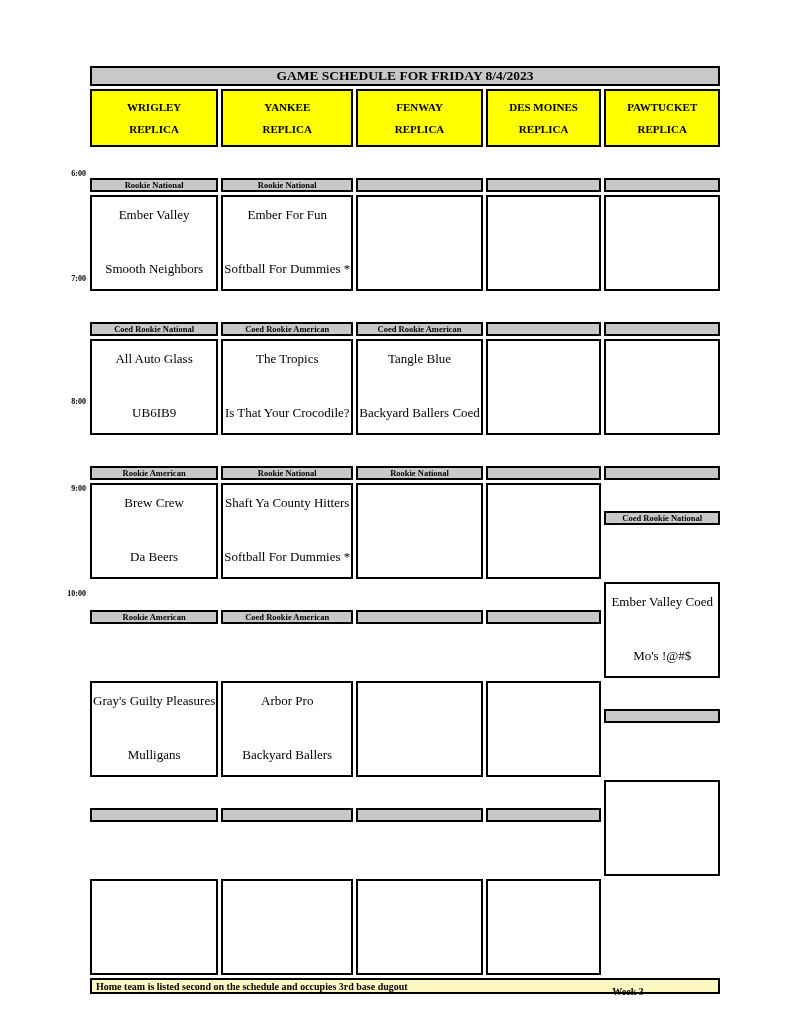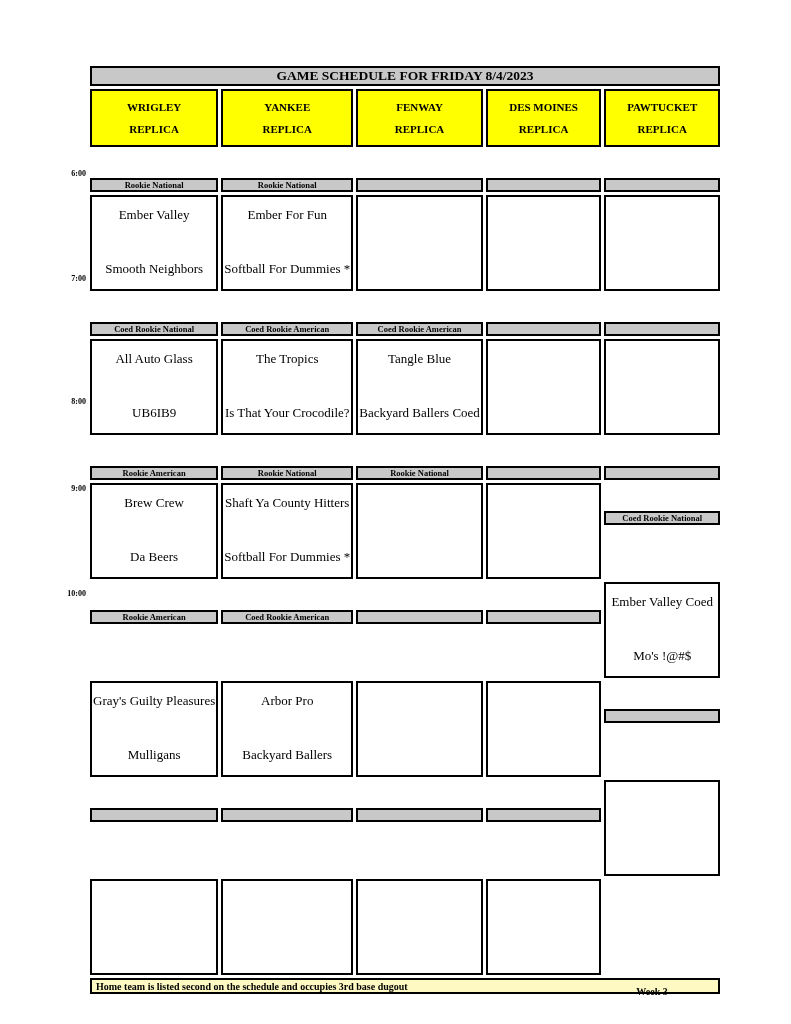--- a/index.html
+++ b/index.html
@@ -51,21 +51,21 @@
 
   .footer-bar {
     grid-column: 1 / -1;
     height: 16px;
     background: #fef9c3;
     position: relative;
     display: flex; align-items: center;
     font-weight: bold; font-size: 10px; white-space: nowrap;
   }
   .footer-note { padding-left: 4px; }
-  .week { position: absolute; left: 560px; transform: translateX(-50%); margin-top: 10px; }
+  .week { position: absolute; left: 536px; transform: translateX(-50%); margin-top: 10px; }
 
   .time {
     position: absolute; left: 38px; width: 48px;
     text-align: right; font-weight: bold; font-size: 8px; white-space: nowrap;
   }
   .tl-0 { top: 169px; } .tl-1 { top: 274px; } .tl-2 { top: 397px; }
   .tl-3 { top: 484px; } .tl-4 { top: 589px; }
 </style>
 </head>
 <body>

